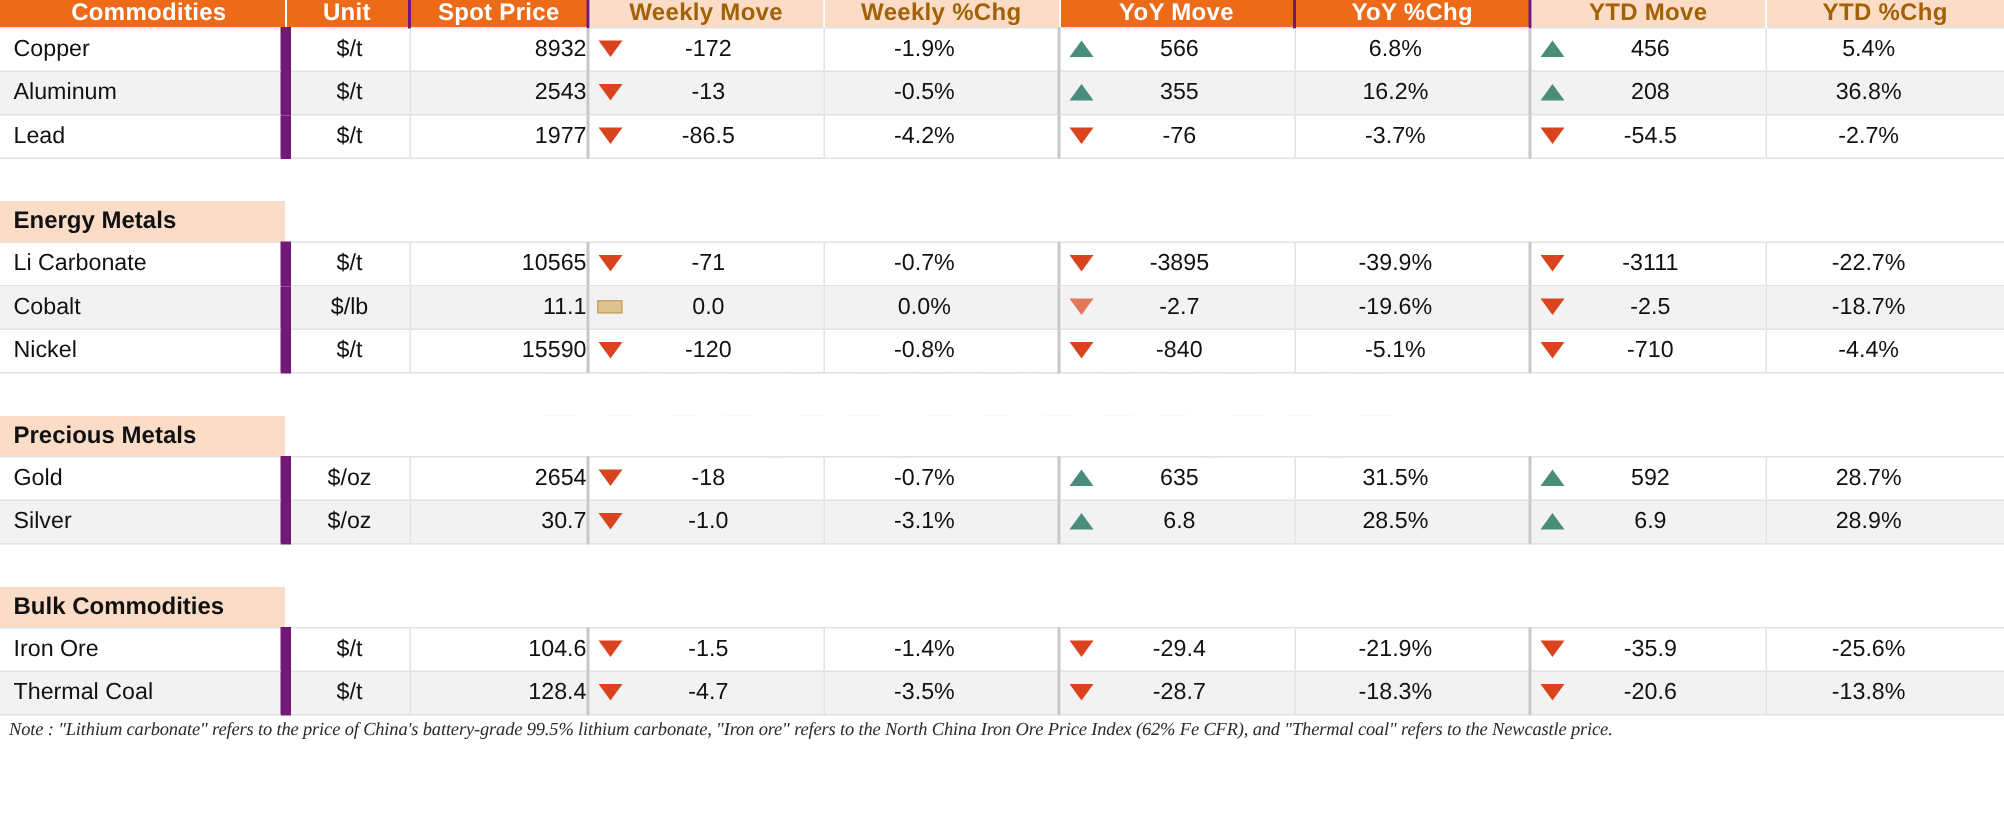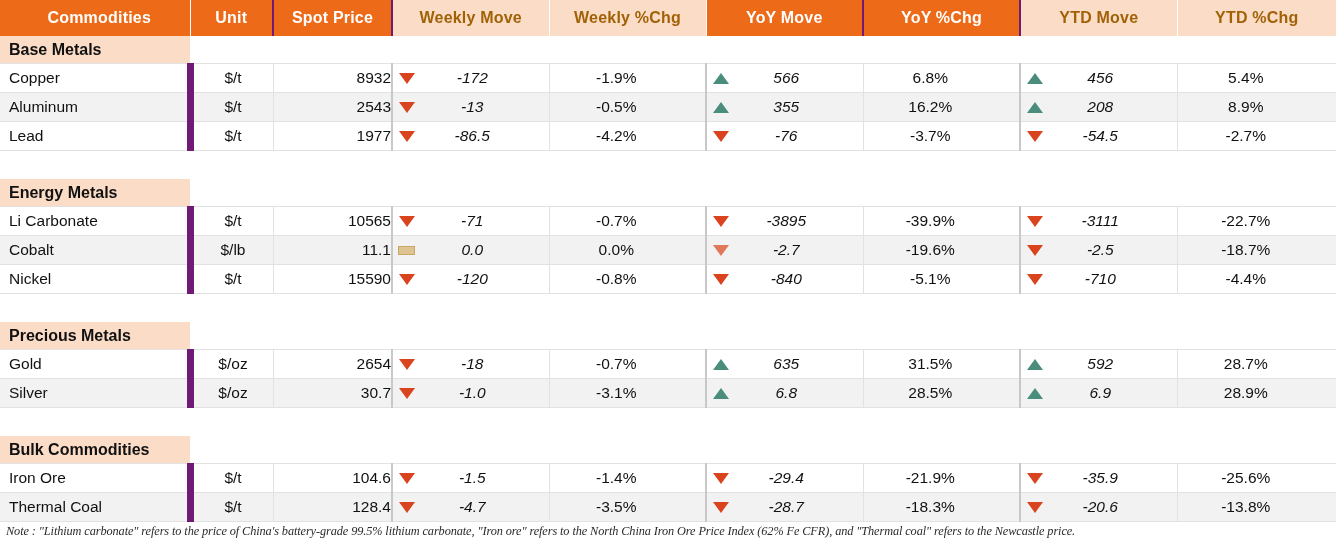--- a/index.html
+++ b/index.html
@@ -65,21 +65,21 @@
   col.c-wpct   { width: 157px; }
   col.c-yarr   { width: 26px;  }
   col.c-ymov   { width: 131px; }
   col.c-ypct   { width: 157px; }
   col.c-tarr   { width: 26px;  }
   col.c-tmov   { width: 131px; }
   col.c-tpct   { width: 159px; }
 
   
   tr.head th {
-    height: 36px;
+    height: 18px;
     font-size: 16px;
     font-weight: 700;
     text-align: center;
     letter-spacing: .2px;
   }
   th.h-strong {
     background: #ED6A18;
     color: #ffffff;
     border-right: 2px solid #701a75;
   }
@@ -143,21 +143,20 @@
     text-align: right;
   }
   td.t-arrow {
     text-align: center;
     border-left: 2px solid #c8c8c8;
     padding-left: 2px !important;
   }
   td.t-move {
     text-align: center;
     padding-right: 22px !important;
-    font-style: italic;
   }
   td.t-pct {
     text-align: center;
     border-left: 1px solid #e2e2e2;
     padding-right: 22px !important;
   }
 
   
   tr.data.firstrow td { border-top: 1px solid #e2e2e2; }
 
@@ -228,24 +227,20 @@
         <th class="h-strong">Spot Price</th>
         <th class="h-soft" colspan="2">Weekly Move</th>
         <th class="h-soft">Weekly %Chg</th>
         <th class="h-strong" colspan="2">YoY Move</th>
         <th class="h-strong">YoY  %Chg</th>
         <th class="h-soft" colspan="2">YTD Move</th>
         <th class="h-soft h-last">YTD %Chg</th>
       </tr>
     </thead>
     <tbody id="tbody">
-        <tr class="section">
-          <td class="sec-label">Base Metals</td>
-          <td class="sec-blank" colspan="11"></td>
-        </tr>
         <tr class="data odd firstrow">
           <td class="t-name">Copper</td>
           <td class="t-unit">$/t</td>
           <td class="t-spot">8932</td>
           <td class="t-arrow"><span class="ind down"></span></td>
           <td class="t-move">-172</td>
           <td class="t-pct">-1.9%</td>
           <td class="t-arrow"><span class="ind up"></span></td>
           <td class="t-move">566</td>
           <td class="t-pct">6.8%</td>
@@ -258,21 +253,21 @@
           <td class="t-unit">$/t</td>
           <td class="t-spot">2543</td>
           <td class="t-arrow"><span class="ind down"></span></td>
           <td class="t-move">-13</td>
           <td class="t-pct">-0.5%</td>
           <td class="t-arrow"><span class="ind up"></span></td>
           <td class="t-move">355</td>
           <td class="t-pct">16.2%</td>
           <td class="t-arrow"><span class="ind up"></span></td>
           <td class="t-move">208</td>
-          <td class="t-pct">8.9%</td>
+          <td class="t-pct">36.8%</td>
         </tr>
         <tr class="data odd">
           <td class="t-name">Lead</td>
           <td class="t-unit">$/t</td>
           <td class="t-spot">1977</td>
           <td class="t-arrow"><span class="ind down"></span></td>
           <td class="t-move">-86.5</td>
           <td class="t-pct">-4.2%</td>
           <td class="t-arrow"><span class="ind down"></span></td>
           <td class="t-move">-76</td>

